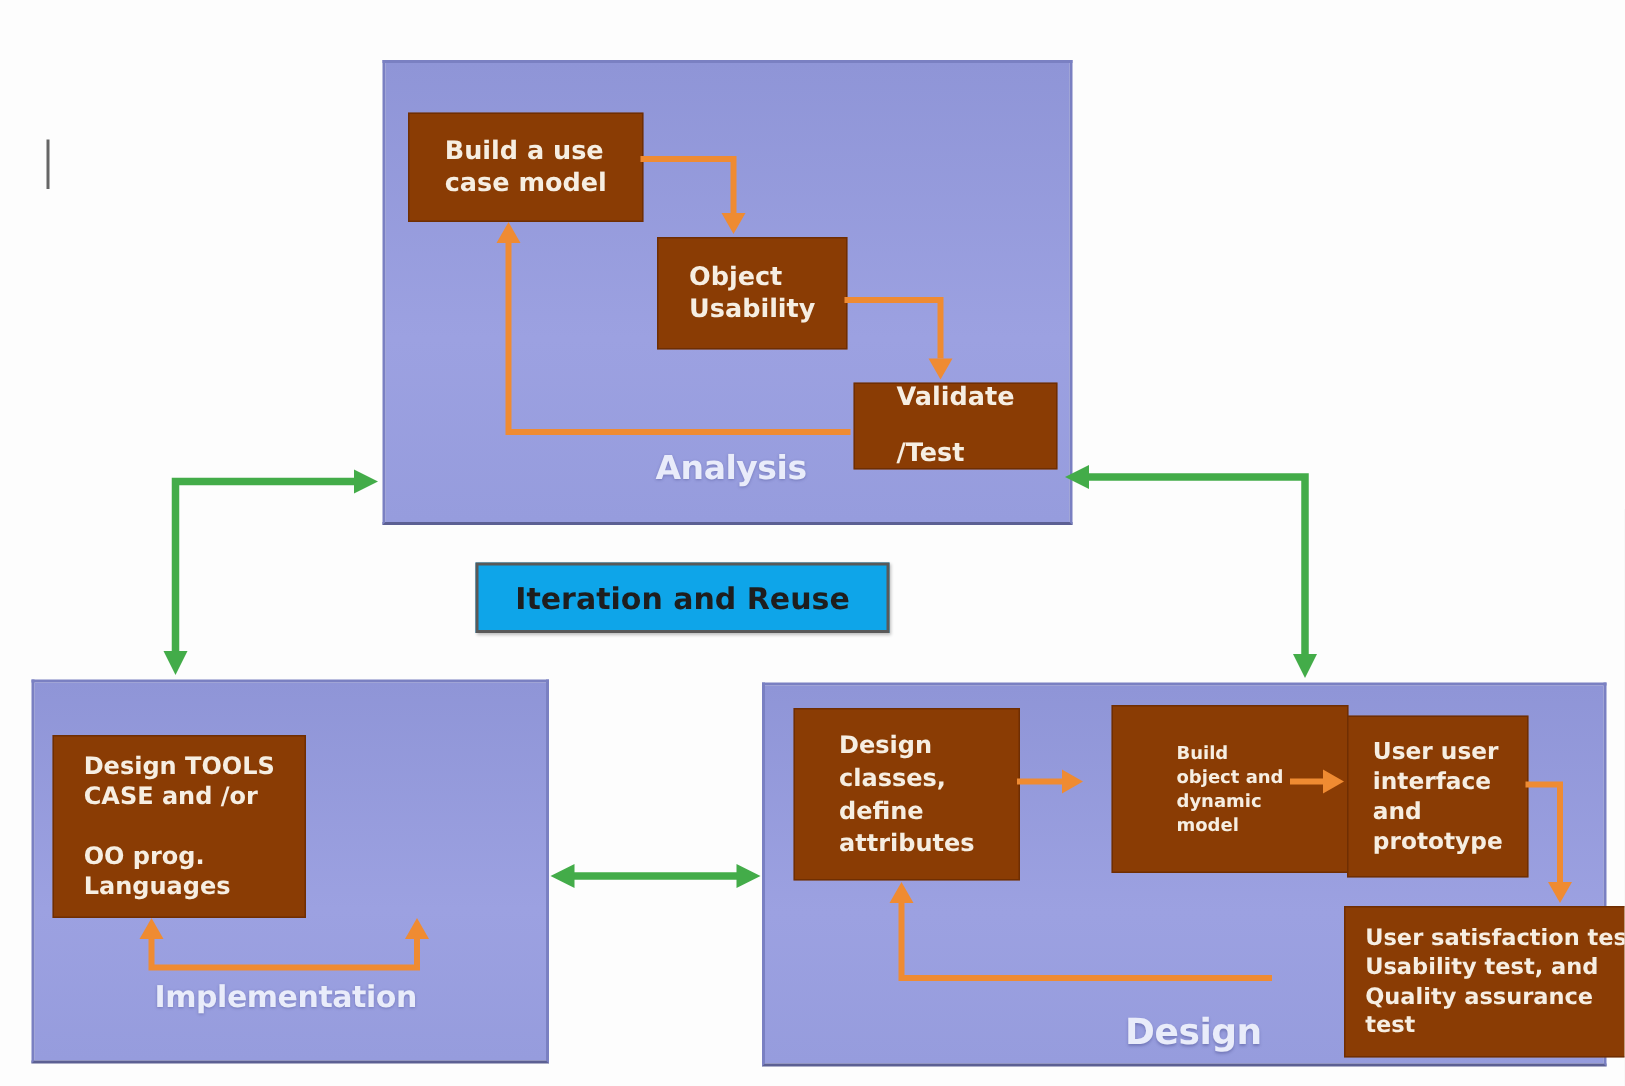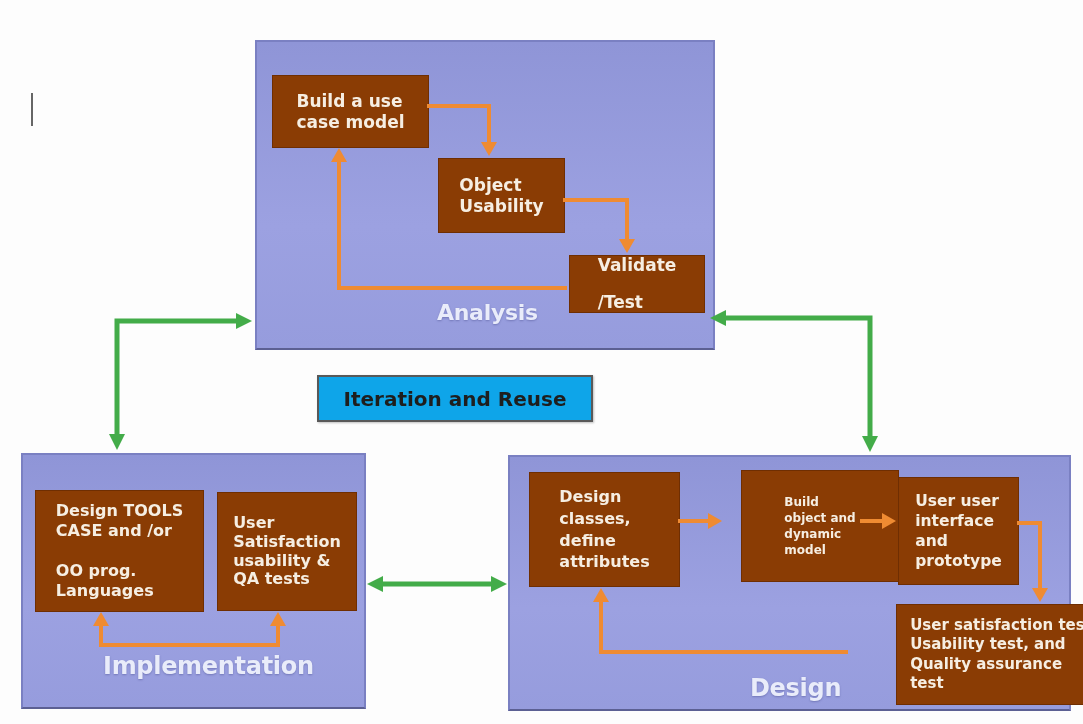--- a/index.html
+++ b/index.html
@@ -51,21 +51,21 @@
   .b-classes{left:19px;top:15px;width:151px;height:115px;font-size:16px;line-height:1.35;}
   .b-object2{left:214px;top:13px;width:158px;height:112px;font-size:12px;line-height:1.35;margin-left:17px;}
   .b-ui{left:388px;top:20px;width:121px;height:108px;font-size:15.5px;line-height:1.3;}
   .b-test{left:340px;top:147px;width:210px;height:101px;font-size:15px;line-height:1.3;margin-left:46px;}
   .plabel{
     position:absolute;color:var(--label-color);font-weight:bold;
     letter-spacing:-0.3px;white-space:nowrap;
     text-shadow:0 1px 2px rgba(70,75,140,.45);
   }
   .label-analysis{left:180px;top:258px;font-size:22px;}
-  .label-implementation{left:80px;top:197px;font-size:24px;}
+  .label-implementation{left:80px;top:197px;font-size:20px;}
   .label-design{left:240px;top:217px;font-size:24px;}
   .iteration{
     position:absolute;left:317px;top:375px;width:276px;height:47px;
     box-sizing:border-box;background:#0ea5e9;border:2px solid var(--iteration-border);
     color:var(--iteration-text);font-size:20px;font-weight:bold;
     display:flex;align-items:center;justify-content:center;
     box-shadow:1px 1px 2px rgba(0,0,0,.25);
   }
   .text-cursor{position:absolute;left:31px;top:93px;width:2px;height:33px;background:var(--cursor-color);}
   .arrow-layer{position:absolute;left:0;top:0;pointer-events:none;}
@@ -90,24 +90,20 @@
 /Test</div>
     <div class="plabel label-analysis">Analysis</div>
   </section>
 
   <section class="panel panel-implementation">
     <div class="bbox b-tools">Design TOOLS
 CASE and /or
 
 OO prog.
 Languages</div>
-    <div class="bbox b-usersat">User
-Satisfaction
-usability &amp;
-QA tests</div>
     <div class="plabel label-implementation">Implementation</div>
   </section>
 
   <section class="panel panel-design">
     <div class="bbox b-classes">Design
 classes,
 define
 attributes</div>
     <div class="bbox b-object2">Build
 object and

